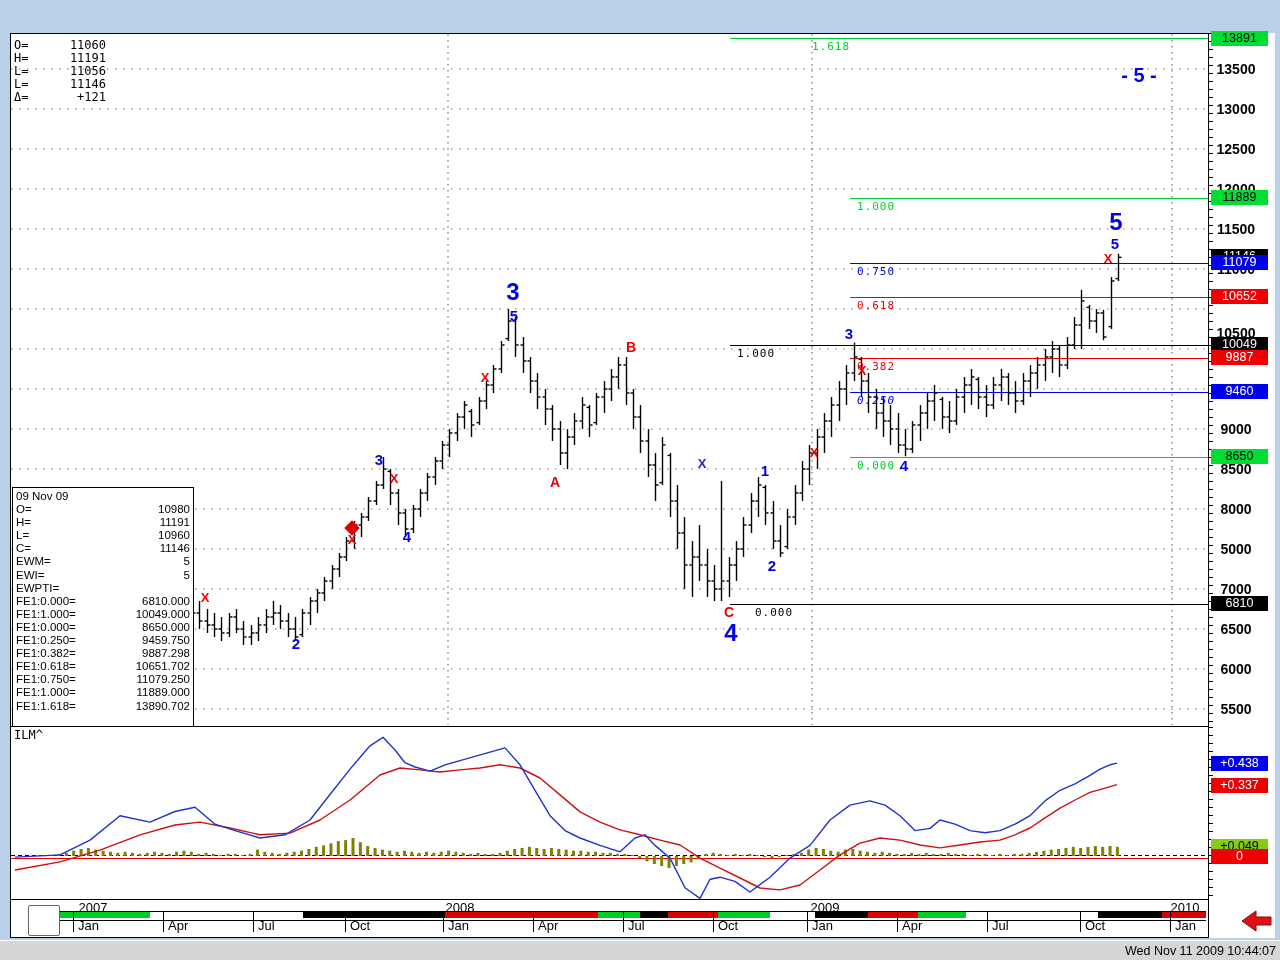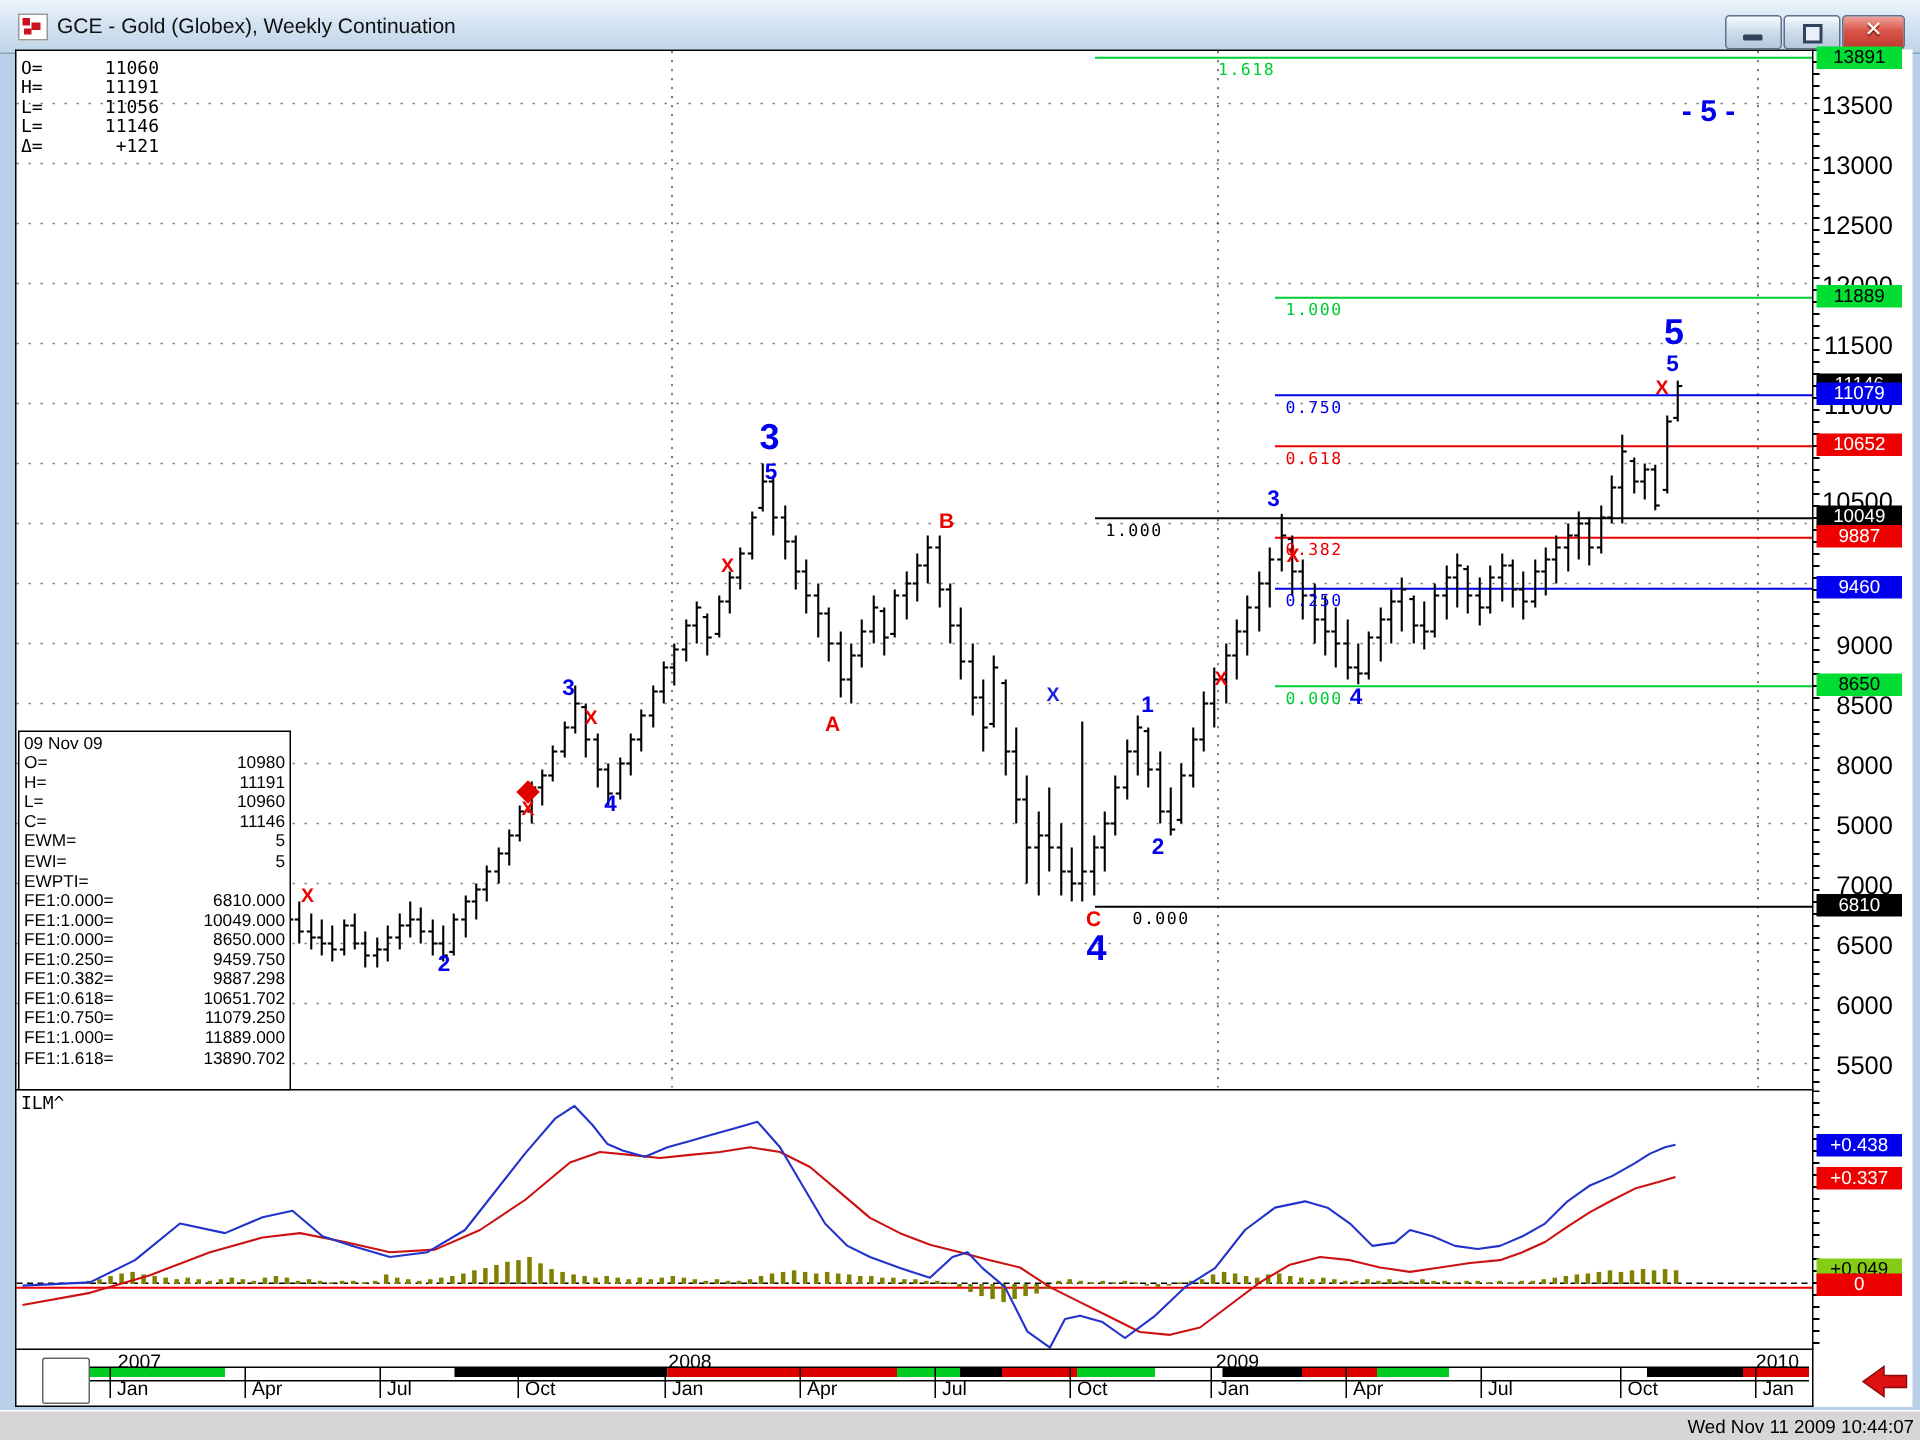--- a/index.html
+++ b/index.html
@@ -20,21 +20,21 @@
   
   #client{position:absolute;left:10px;top:33px;width:1265px;height:905px;background:#ffffff;}
   .hline,.vline{position:absolute;background:#000;}
   #overlay{position:absolute;left:0;top:0;width:1280px;height:960px;}
   svg{position:absolute;left:0;top:0;}
   .quote-row{position:absolute;width:92px;font-family:"DejaVu Sans Mono",monospace;font-size:12px;color:#000;}
   #info-box{position:absolute;left:12px;top:487px;width:180px;height:238px;background:#fff;border:1px solid #000;z-index:5;}
   .info-row{position:absolute;left:3px;right:3px;font-family:Liberation Sans, sans-serif;font-size:11.5px;color:#000;white-space:pre;}
   .fib-label{position:absolute;font-family:"DejaVu Sans Mono",monospace;font-size:11px;letter-spacing:1px;z-index:3;}
   .wave{position:absolute;transform:translate(-50%,-50%);font-weight:bold;z-index:4;font-family:"Liberation Sans",sans-serif;}
-  .axis-label{position:absolute;width:52px;text-align:right;font-size:17px;color:#000;}
+  .axis-label{position:absolute;width:52px;text-align:center;font-size:14px;color:#000;font-weight:bold;}
   .badge{position:absolute;left:1211px;width:57px;height:15px;text-align:center;font-size:12.5px;line-height:15px;z-index:6;font-family:"Liberation Sans",sans-serif;}
   .ind-badge{left:1211px;}
   #ilm-label{position:absolute;left:14px;top:728px;font-family:"DejaVu Sans Mono",monospace;font-size:12px;z-index:4;}
   .year-label{position:absolute;transform:translateX(-50%);top:900px;font-size:13px;color:#000;z-index:4;}
   .month-label{position:absolute;top:918px;font-size:13px;color:#000;z-index:4;}
   .month-tick{position:absolute;top:912px;width:1px;height:20px;background:#000;z-index:4;}
   #seg-band{position:absolute;left:58px;top:911px;width:1148px;height:8px;border-top:1px solid #000;border-bottom:1px solid #000;z-index:3;}
   .seg{position:absolute;top:0;height:6px;}
   #slider-box{position:absolute;left:28px;top:905px;width:30px;height:29px;background:#fff;border:1px solid #666;border-radius:2px;z-index:4;}
   #statusbar{position:absolute;left:0;top:940px;width:1280px;height:20px;background:#d6d6d6;border-top:1px solid #fff;}
@@ -43,37 +43,20 @@
   #diamond{position:absolute;width:11px;height:11px;background:#e00000;transform:translate(-50%,-50%) rotate(45deg);z-index:4;}
   #scale-ticks{position:absolute;left:1208px;top:33px;width:5px;height:692px;
     background:repeating-linear-gradient(to bottom,#000 0 1px,transparent 1px 8px);}
   #scale-ticks2{position:absolute;left:1208px;top:727px;width:5px;height:172px;
     background:repeating-linear-gradient(to bottom,#000 0 1px,transparent 1px 8px);}
 </style>
 </head>
 <body>
 
 <div id="win">
-  <div id="titlebar">
-    <span id="title-icon">
-      <i style="left:2px;top:2px;width:5px;height:5px"></i>
-      <i style="left:8px;top:5px;width:6px;height:5px"></i>
-      <i style="left:3px;top:9px;width:5px;height:4px"></i>
-    </span>
-    <span id="title-text">GCE - Gold (Globex), Weekly Continuation</span>
-    <span class="tbtn" id="btn-min">
-        <b></b>
-      </span>
-    <span class="tbtn" id="btn-max">
-        <b></b>
-      </span>
-    <span class="tbtn" id="btn-close">
-        <b>✕</b>
-      </span>
-  </div>
 
   <div id="client"></div>
   <div id="overlay">
     <svg id="chart-svg" width="1280" height="960">
         <line x1="11" y1="69" x2="1208" y2="69" stroke="#777" stroke-width="1" stroke-dasharray="1.5 6.5"></line>
         <line x1="11" y1="109" x2="1208" y2="109" stroke="#777" stroke-width="1" stroke-dasharray="1.5 6.5"></line>
         <line x1="11" y1="149" x2="1208" y2="149" stroke="#777" stroke-width="1" stroke-dasharray="1.5 6.5"></line>
         <line x1="11" y1="189" x2="1208" y2="189" stroke="#777" stroke-width="1" stroke-dasharray="1.5 6.5"></line>
         <line x1="11" y1="229" x2="1208" y2="229" stroke="#777" stroke-width="1" stroke-dasharray="1.5 6.5"></line>
         <line x1="11" y1="269" x2="1208" y2="269" stroke="#777" stroke-width="1" stroke-dasharray="1.5 6.5"></line>
@@ -682,21 +665,21 @@
         <div class="info-row" style="position: absolute; top: 198.4px;"><div style="position: absolute; left: 0px;">FE1:1.000=</div><div style="position: absolute; right: 0px;">11889.000</div></div>
         <div class="info-row" style="position: absolute; top: 211.5px;"><div style="position: absolute; left: 0px;">FE1:1.618=</div><div style="position: absolute; right: 0px;">13890.702</div></div>
       </div>
     <div id="labels-layer">
         <div class="fib-label" style="left: 812px; top: 39.5px; color: rgb(0, 204, 51); position: absolute;">1.618</div>
         <div class="fib-label" style="left: 857px; top: 199.5px; color: rgb(0, 204, 51); position: absolute;">1.000</div>
         <div class="fib-label" style="left: 857px; top: 264.5px; color: rgb(0, 0, 238); position: absolute;">0.750</div>
         <div class="fib-label" style="left: 857px; top: 298.5px; color: rgb(238, 0, 0); position: absolute;">0.618</div>
         <div class="fib-label" style="left: 737px; top: 346.5px; color: rgb(0, 0, 0); position: absolute;">1.000</div>
         <div class="fib-label" style="left: 857px; top: 359.5px; color: rgb(238, 0, 0); position: absolute;">0.382</div>
-        <div class="fib-label" style="left: 857px; top: 393.5px; color: rgb(0, 0, 238); position: absolute;">0.250</div>
+        <div class="fib-label" style="left: 857px; top: 393.5px; color: rgb(0, 0, 238); position: absolute; font-style: italic;">0.250</div>
         <div class="fib-label" style="left: 857px; top: 458.5px; color: rgb(0, 204, 51); position: absolute;">0.000</div>
         <div class="fib-label" style="left: 755px; top: 605.5px; color: rgb(0, 0, 0); position: absolute;">0.000</div>
         <div class="axis-label" style="left: 1210px; top: 61px; position: absolute;">13500</div>
         <div class="axis-label" style="left: 1210px; top: 101px; position: absolute;">13000</div>
         <div class="axis-label" style="left: 1210px; top: 141px; position: absolute;">12500</div>
         <div class="axis-label" style="left: 1210px; top: 181px; position: absolute;">12000</div>
         <div class="axis-label" style="left: 1210px; top: 221px; position: absolute;">11500</div>
         <div class="axis-label" style="left: 1210px; top: 261px; position: absolute;">11000</div>
         <div class="axis-label" style="left: 1210px; top: 301px; position: absolute; margin-top: 24px;">10500</div>
         <div class="axis-label" style="left: 1210px; top: 341px; position: absolute;">10000</div>

